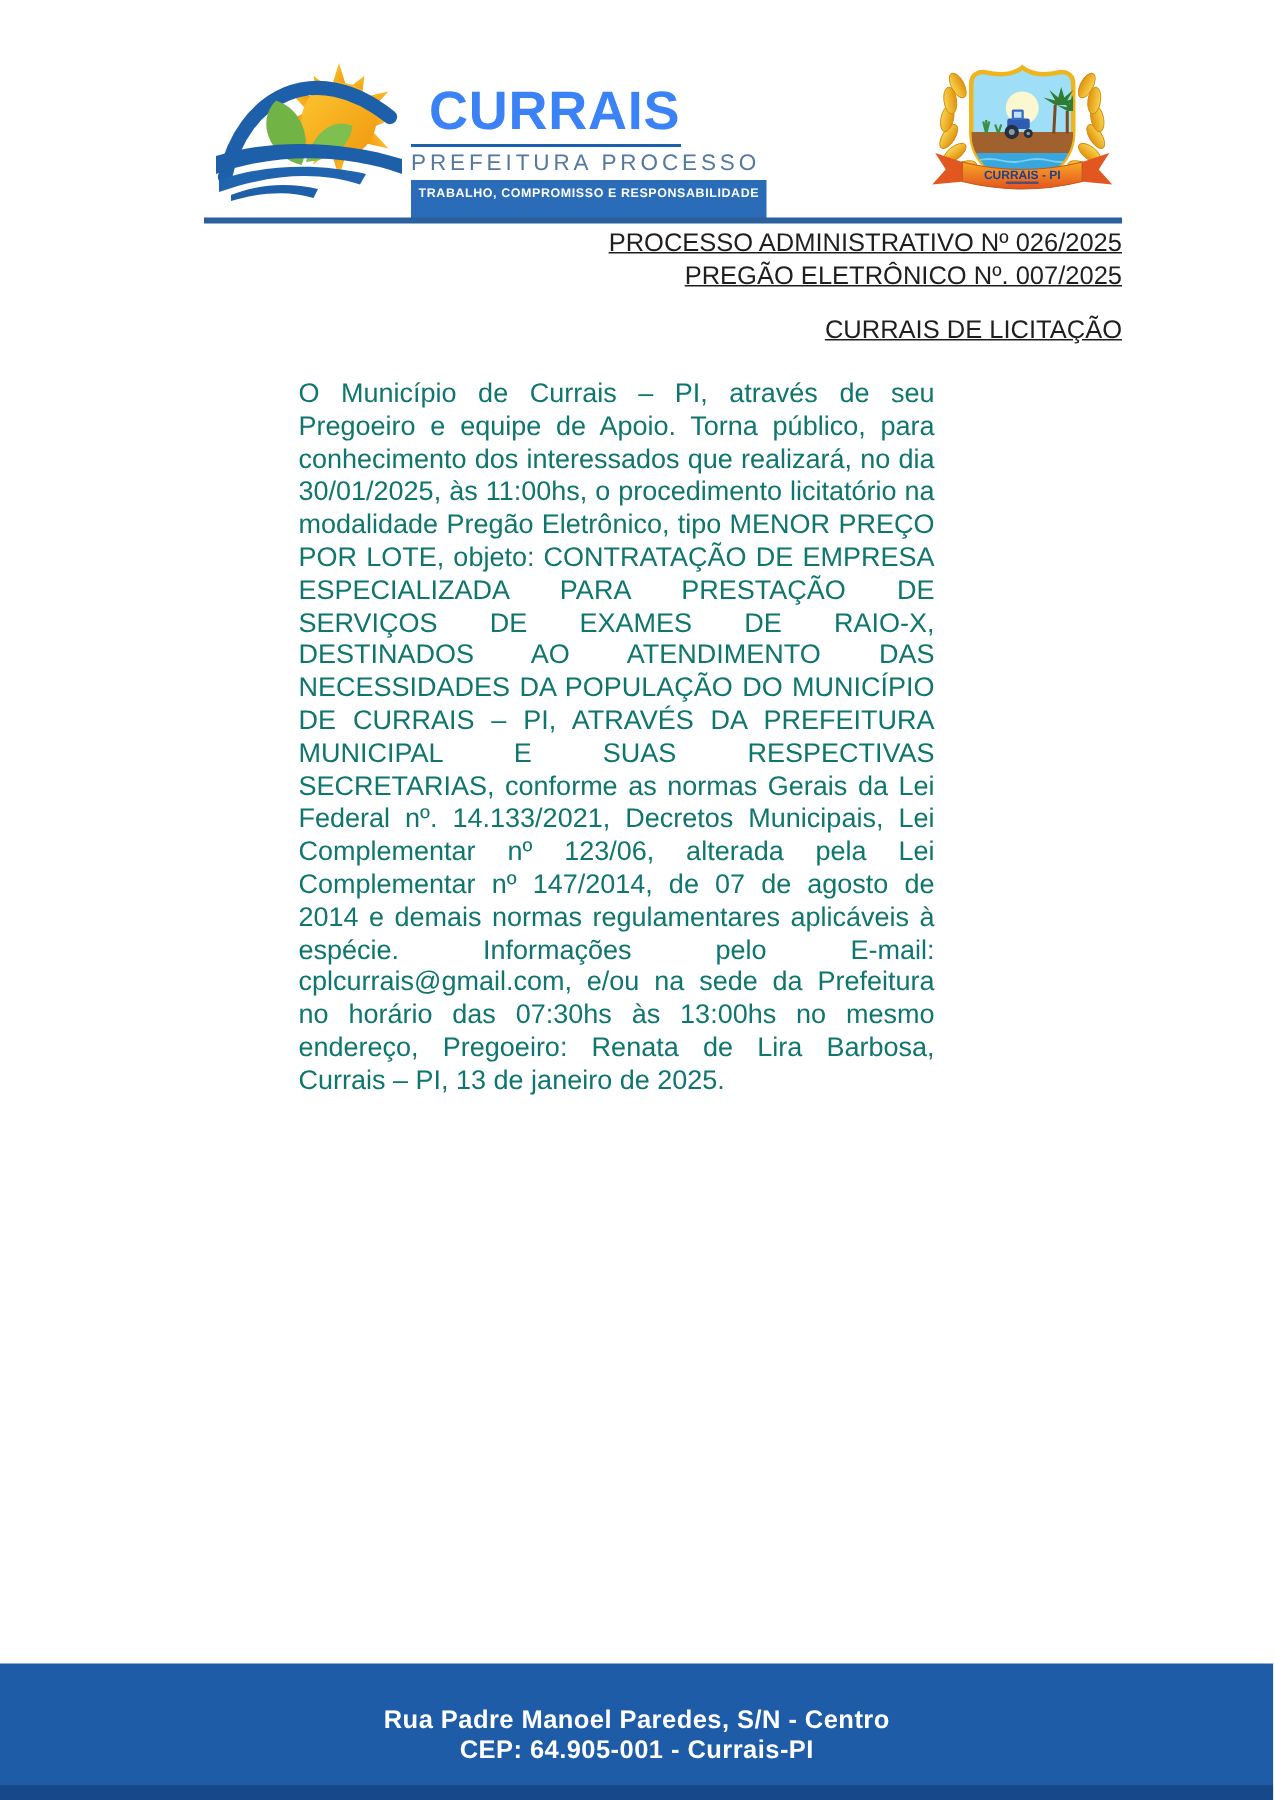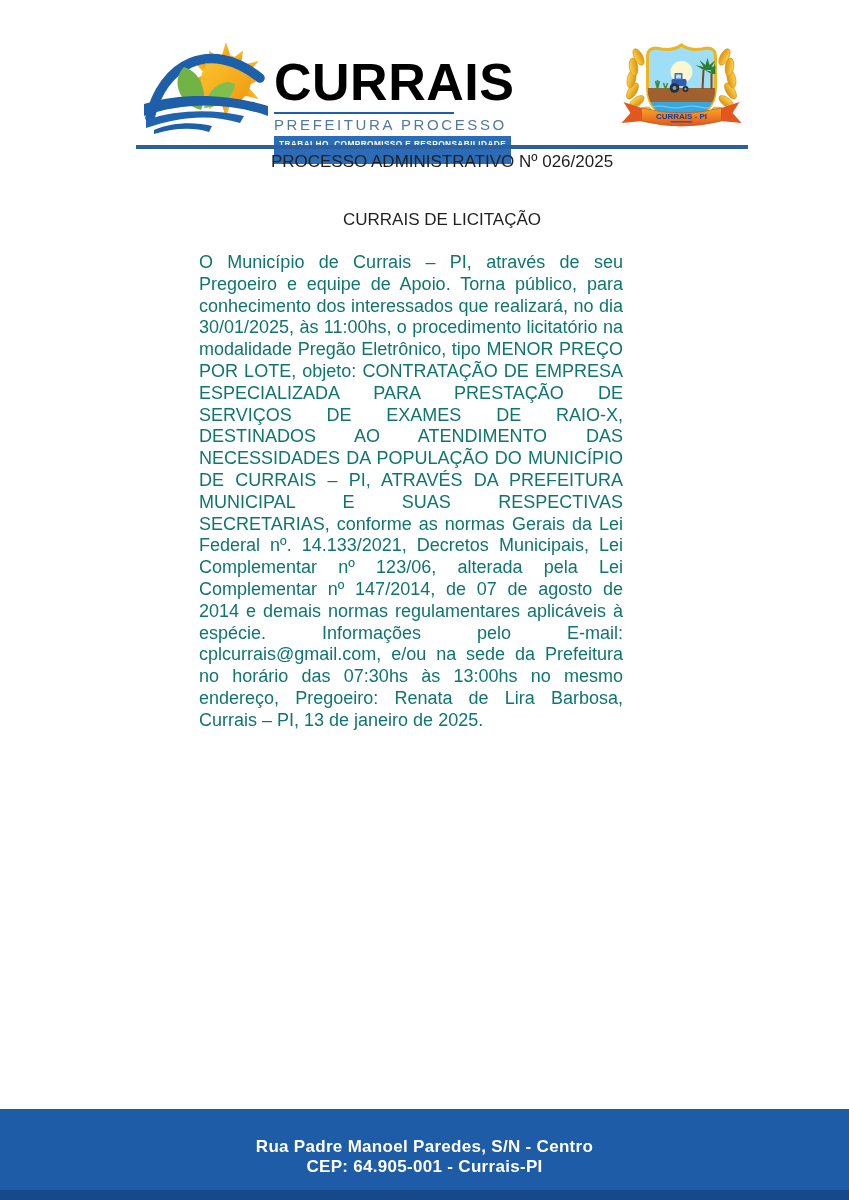--- a/index.html
+++ b/index.html
@@ -16,25 +16,26 @@
   .logo-left {
     position: absolute;
     left: 142px;
     top: 34px;
     display: flex;
     align-items: flex-start;
   }
   .logo-icon { width: 128px; height: 100px; display: block; }
   .logo-textcol { margin-left: 4px; padding-top: 22px; }
   .logo-name {
-    font-size: 52px;
+    font-size: 36px;
     font-weight: bold;
-    color: #000000;
+    color: #3b82f6;
     letter-spacing: 0.5px;
     line-height: 1;
+    margin-left: 12px;
   }
   .logo-divider { height: 2px; background: #1a62af; margin: 4px 0 3px; width: 180px; }
   .logo-subtitle {
     font-size: 15px;
     color: #54789f;
     letter-spacing: 2.6px;
     line-height: 1;
     white-space: nowrap;
   }
   .logo-badge {
@@ -57,24 +58,25 @@
     left: 136px;
     top: 145px;
     width: 612px;
     height: 3.5px;
     background: #2b5f9e;
   }
   .proc-line1, .proc-line2, .doc-title {
     position: absolute;
     left: 136px;
     width: 612px;
-    text-align: center;
+    text-align: right;
     font-size: 17px;
     color: #1f1f1f;
     line-height: 22px;
+    text-decoration: underline;
   }
   .proc-line1 { top: 151px; }
   .proc-line2 { top: 173px; }
   .doc-title  { top: 209px; }
 
   
   .body-par {
     position: absolute;
     left: 199px;
     top: 252px;
@@ -206,20 +208,21 @@
       <path d="M106,76 L124,70 L117,81 L126,91 L105,89 Z" fill="#e2571f"></path>
       <path d="M26,76 Q66,86 106,76 L106,89 Q66,99 26,89 Z" fill="url(#ribG)" stroke="#c4581d" stroke-width="0.8"></path>
       <text x="66" y="87" text-anchor="middle" font-size="8" font-weight="bold" fill="#1c3f90" font-family="Liberation Sans, sans-serif">CURRAIS - PI</text>
       <rect x="55" y="89" width="22" height="1.6" rx="0.8" fill="#1c3f90" opacity="0.7"></rect>
     </svg>
   </div>
 
   <div class="rule"></div>
 
   <div class="proc-line1">PROCESSO ADMINISTRATIVO Nº 026/2025</div>
+  <div class="proc-line2">PREGÃO ELETRÔNICO Nº. 007/2025</div>
   <div class="doc-title">CURRAIS DE LICITAÇÃO</div>
 
   <div class="body-par">O Município de Currais – PI, através de seu Pregoeiro e equipe de Apoio. Torna público, para conhecimento dos interessados que realizará, no dia 30/01/2025, às 11:00hs, o procedimento licitatório na modalidade Pregão Eletrônico, tipo MENOR PREÇO POR LOTE, objeto: CONTRATAÇÃO DE EMPRESA ESPECIALIZADA PARA PRESTAÇÃO DE SERVIÇOS DE EXAMES DE RAIO-X, DESTINADOS AO ATENDIMENTO DAS NECESSIDADES DA POPULAÇÃO DO MUNICÍPIO DE CURRAIS – PI, ATRAVÉS DA PREFEITURA MUNICIPAL E SUAS RESPECTIVAS SECRETARIAS, conforme as normas Gerais da Lei Federal nº. 14.133/2021, Decretos Municipais, Lei Complementar nº 123/06, alterada pela Lei Complementar nº 147/2014, de 07 de agosto de 2014 e demais normas regulamentares aplicáveis à espécie. Informações pelo E-mail: cplcurrais@gmail.com, e/ou na sede da Prefeitura no horário das 07:30hs às 13:00hs no mesmo endereço, Pregoeiro: Renata de Lira Barbosa, Currais – PI, 13 de janeiro de 2025.</div>
 
   <div class="footer">
     <div class="footer-line">Rua Padre Manoel Paredes, S/N - Centro</div>
     <div class="footer-line">CEP: 64.905-001 - Currais-PI</div>
   </div>
 
 </div>

